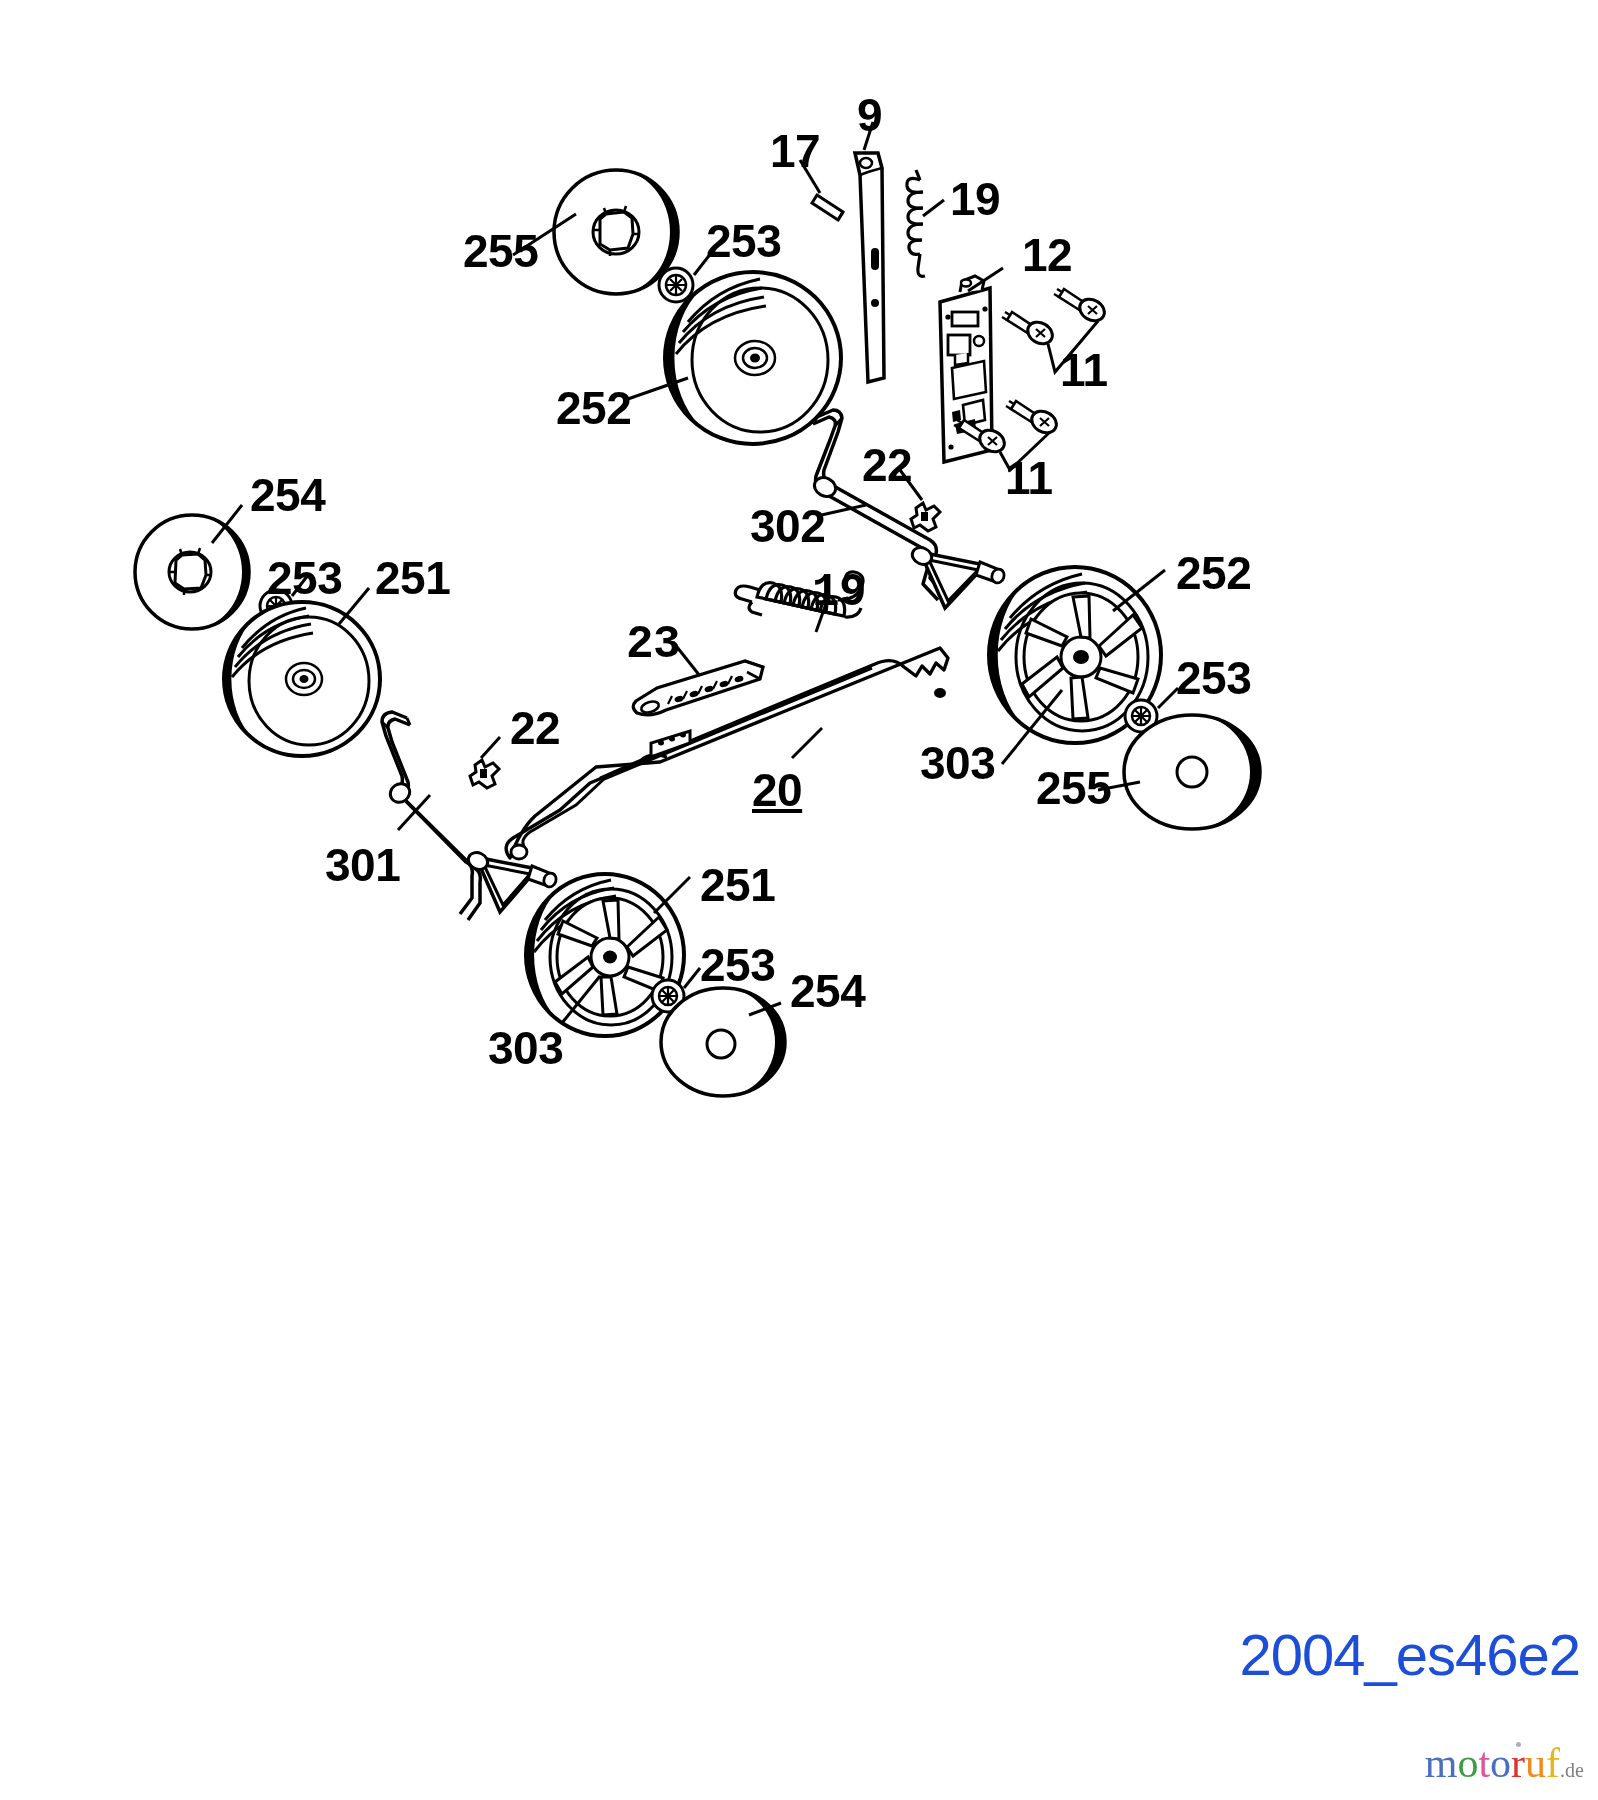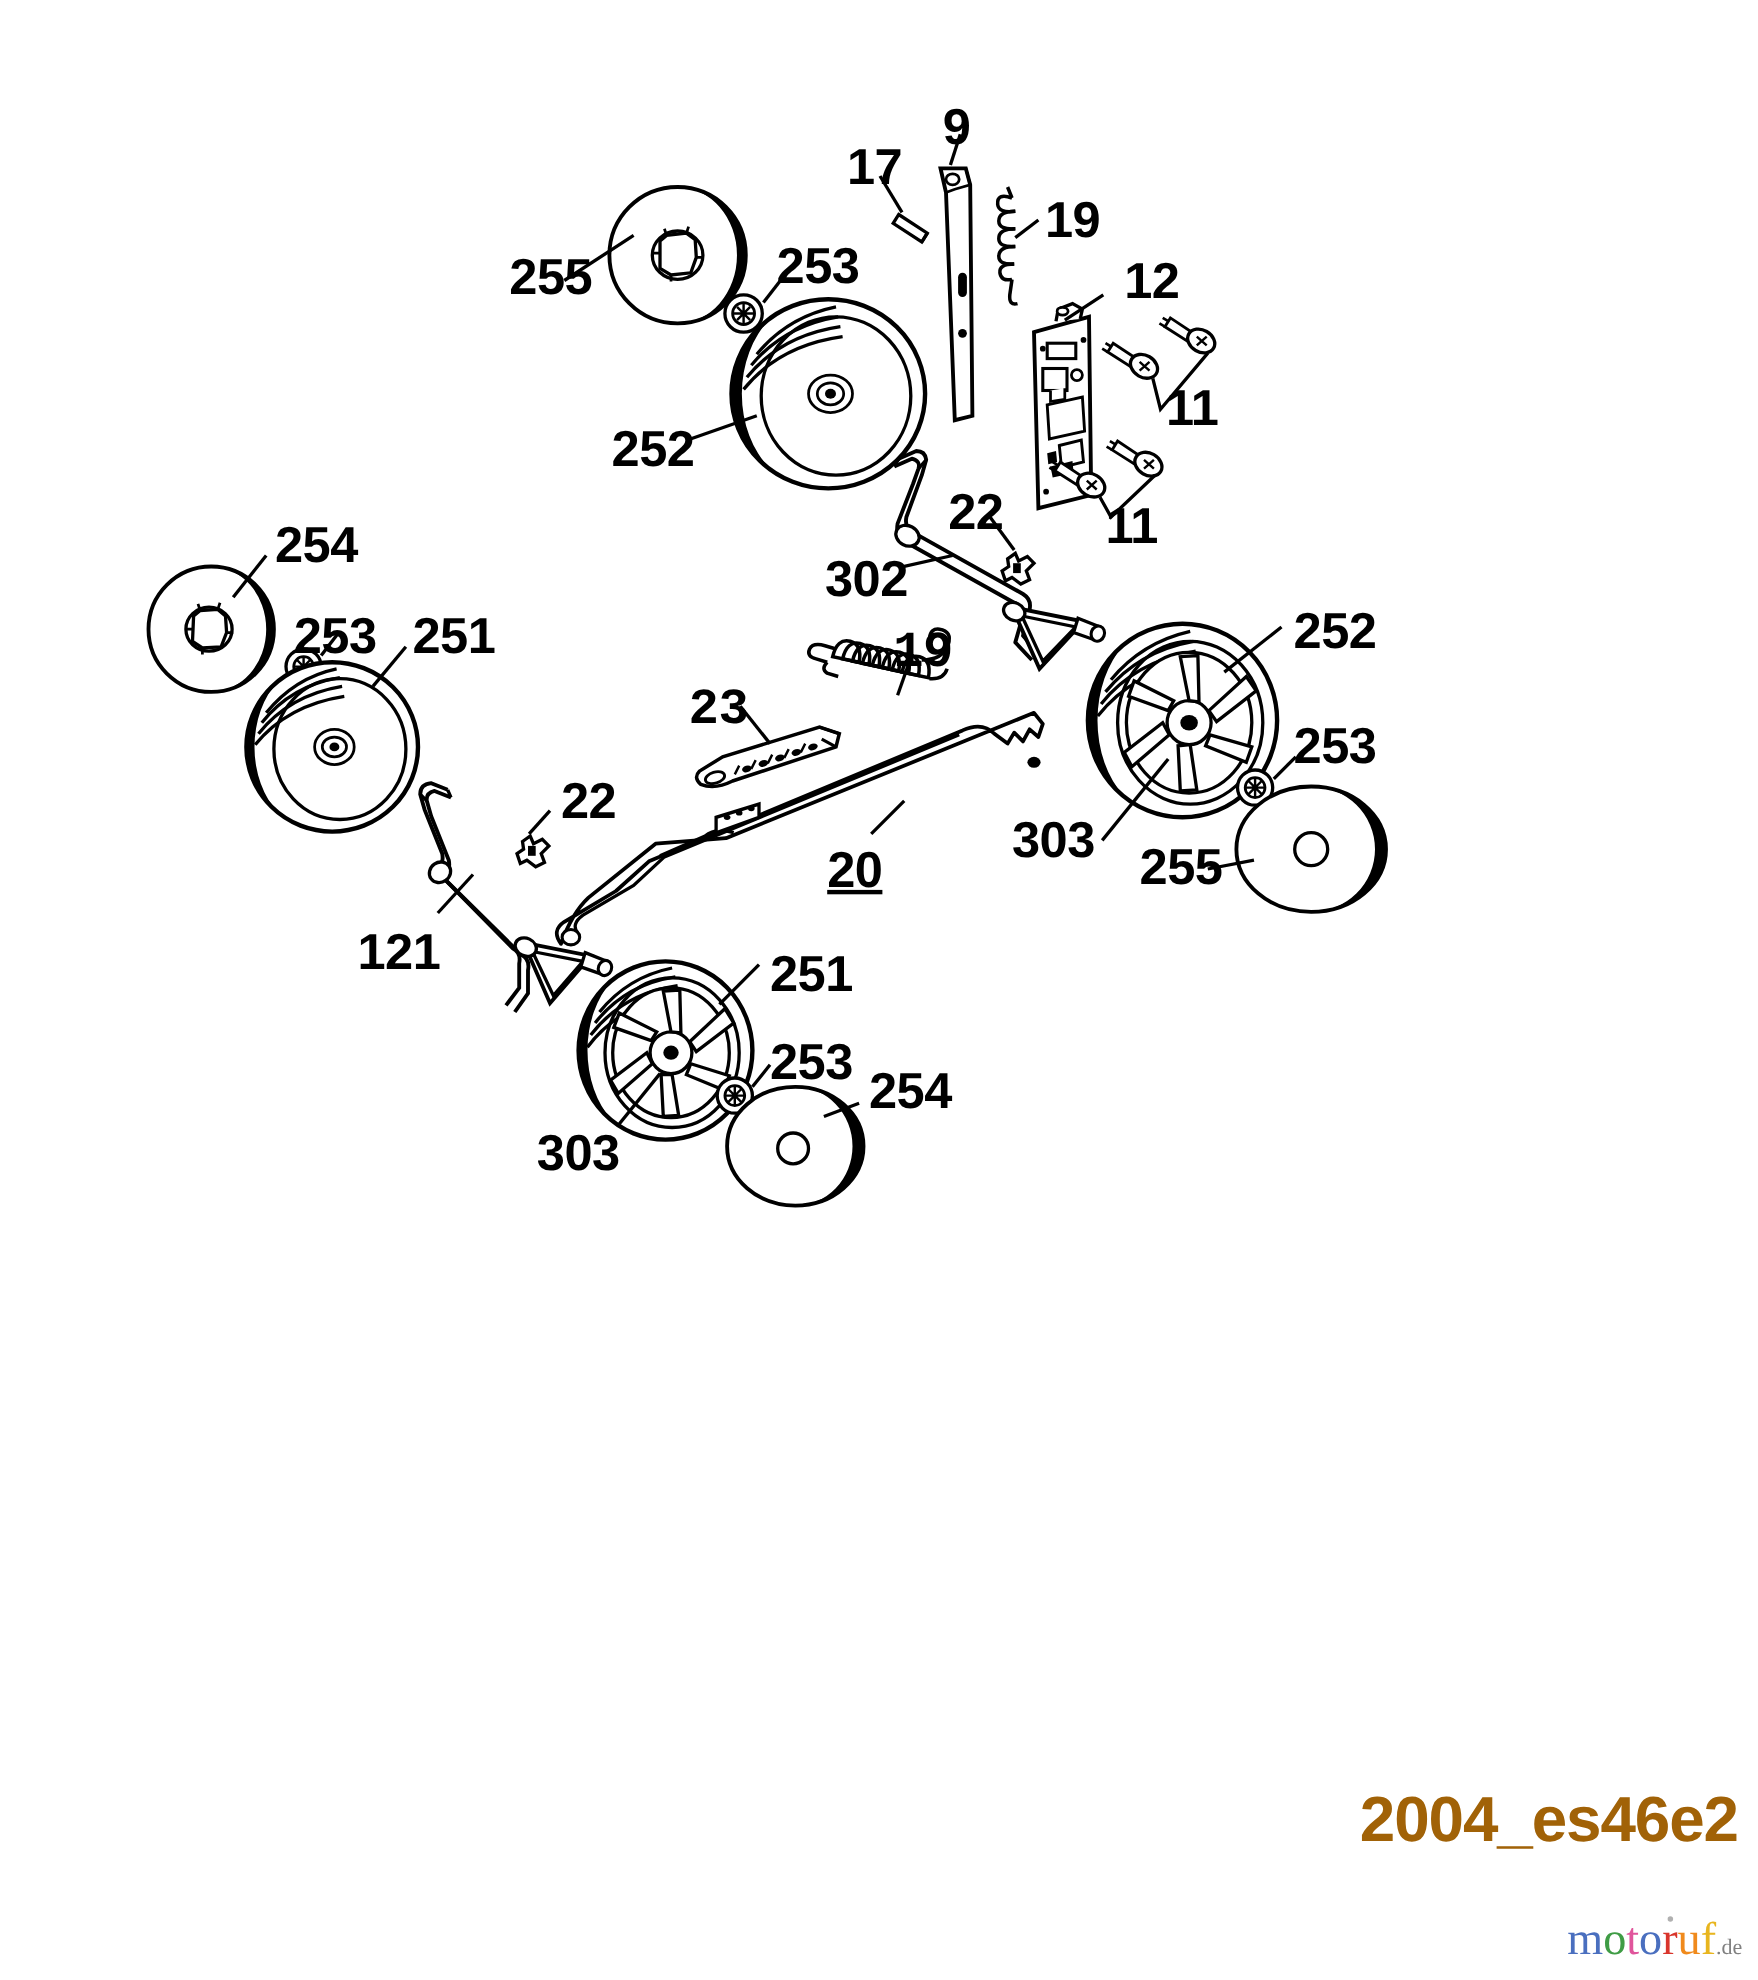--- a/index.html
+++ b/index.html
@@ -36,23 +36,23 @@
     color: #000000;
     line-height: 1;
     white-space: nowrap;
     letter-spacing: -0.5px;
   }
   .drawing-code {
     position: absolute;
     right: 18px;
     bottom: 112px;
     font-family: "Liberation Sans", sans-serif;
-    font-weight: bold;
+    font-weight: normal;
     font-size: 58px;
-    color: #a16207;
+    color: #1d4ed8;
     letter-spacing: -1px;
     white-space: nowrap;
   }
   .brand-logo {
     position: absolute;
     right: 14px;
     bottom: 16px;
     font-family: "Liberation Serif", serif;
     font-size: 42px;
     line-height: 1;
@@ -410,21 +410,21 @@
   <div class="callout" style="left:862px;  top:442px;">22</div>
   <div class="callout" style="left:750px;  top:503px;">302</div>
   <div class="callout" style="left:1176px; top:550px;">252</div>
   <div class="callout" style="left:812px;  top:570px;font-family:Liberation Mono, monospace;">19</div>
   <div class="callout" style="left:626px;  top:622px;font-family:Liberation Mono, monospace;">23</div>
   <div class="callout" style="left:1176px; top:655px;">253</div>
   <div class="callout" style="left:510px;  top:705px;">22</div>
   <div class="callout" style="left:920px;  top:740px;">303</div>
   <div class="callout" style="left:752px;  top:767px;text-decoration:underline;">20</div>
   <div class="callout" style="left:1036px; top:765px;">255</div>
-  <div class="callout" style="left:325px;  top:842px;">121</div>
+  <div class="callout" style="left:325px;  top:842px;">301</div>
   <div class="callout" style="left:700px;  top:862px;">251</div>
   <div class="callout" style="left:700px;  top:942px;">253</div>
   <div class="callout" style="left:790px;  top:968px;">254</div>
   <div class="callout" style="left:488px;  top:1025px;">303</div>
 
   <div class="drawing-code">2004_es46e2</div>
 
   <div class="brand-logo" id="brand-logo">
     <span class="dot-accent"></span>
   <span style="color: rgb(74, 111, 191);">m</span><span style="color: rgb(63, 156, 69);">o</span><span style="color: rgb(224, 85, 156);">t</span><span style="color: rgb(74, 111, 191);">o</span><span style="color: rgb(217, 53, 44);">r</span><span style="color: rgb(240, 138, 28);">u</span><span style="color: rgb(232, 181, 30);">f</span><span class="suffix" style="color: rgb(128, 128, 128);">.de</span></div>

